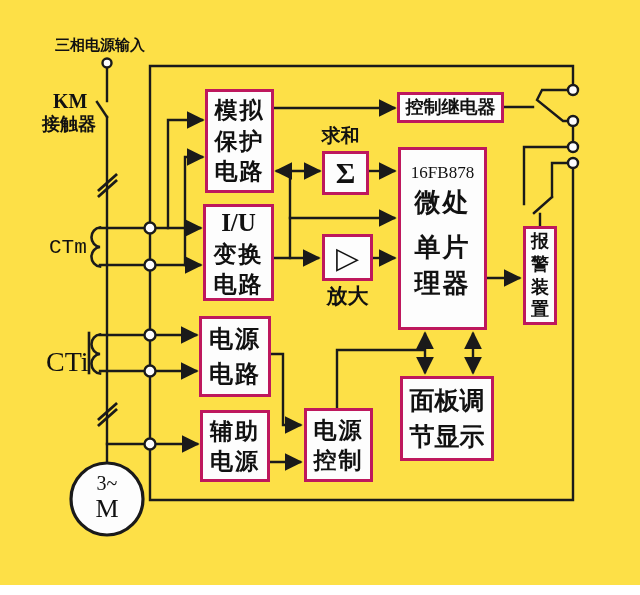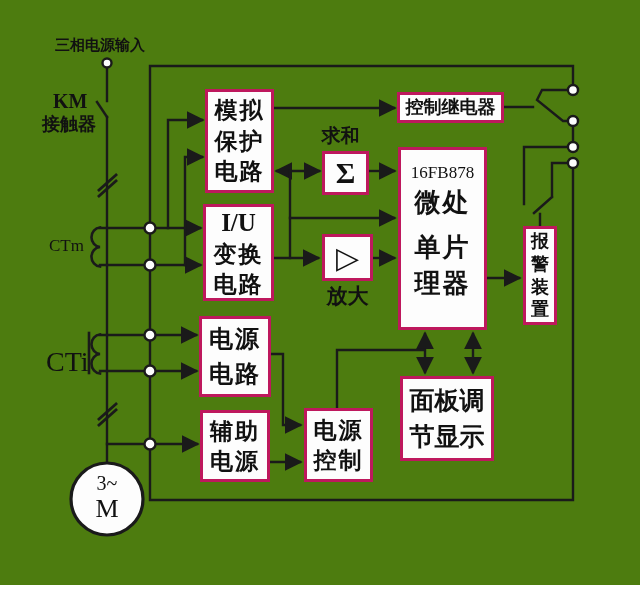--- a/index.html
+++ b/index.html
@@ -1,17 +1,17 @@
 <!DOCTYPE html>
 <html><head>
 <meta charset="utf-8">
 <style>
   html,body { margin:0; padding:0; background:#ffffff; }
   #stage {
-    position:relative; width:640px; height:585px; background:#4d7c0f;
+    position:relative; width:640px; height:585px; background:#fde047;
     font-family:"Liberation Sans","DejaVu Sans",sans-serif; color:#111;
     overflow:hidden;
   }
   #wires { position:absolute; left:0; top:0; z-index:1; }
   .box {
     position:absolute; z-index:2; box-sizing:border-box;
     border:3px solid #be185d; background:#fdfdfd;
     display:flex; flex-direction:column; align-items:center; justify-content:center;
     text-align:center; font-weight:600; line-height:1.32; color:#111;
   }
@@ -85,21 +85,21 @@
         <circle cx="573" cy="121" r="5"></circle>
         <circle cx="573" cy="147" r="5"></circle>
         <circle cx="573" cy="163" r="5"></circle>
       </g>
     </g>
   </svg>
 
   <div class="lbl" style="left:55px; top:36px; font-size:15px; font-weight:700;">三相电源输入</div>
   <div class="lbl serif" style="left:53px; top:90px; font-size:20px; font-weight:700;">KM</div>
   <div class="lbl" style="left:42px; top:112px; font-size:18px; font-weight:600;">接触器</div>
-  <div class="lbl serif" style="left:49px; top:236px; font-size:17px;">CTm</div>
+  <div class="lbl serif" style="left:49px; top:236px; font-size:21px;font-family:Liberation Mono, monospace;">CTm</div>
   <div class="lbl serif" style="left:46px; top:346px; font-size:28px;">CTi</div>
   <div class="lbl serif" style="left:87px; top:472px; width:40px; text-align:center; font-size:20px; z-index:3;">3~</div>
   <div class="lbl serif" style="left:87px; top:494px; width:40px; text-align:center; font-size:26px; z-index:3;">M</div>
   <div class="lbl" style="left:312px; top:123px; width:57px; text-align:center; font-size:19px; font-weight:600;">求和</div>
   <div class="lbl" style="left:320px; top:282px; width:55px; text-align:center; font-size:21px; font-weight:600;">放大</div>
 
   <div class="box" style="left:205px; top:89px; width:69px; height:104px; font-size:23px;">
     <span class="bl ls2">模拟</span>
     <span class="bl ls2">保护</span>
     <span class="bl ls2">电路</span>

